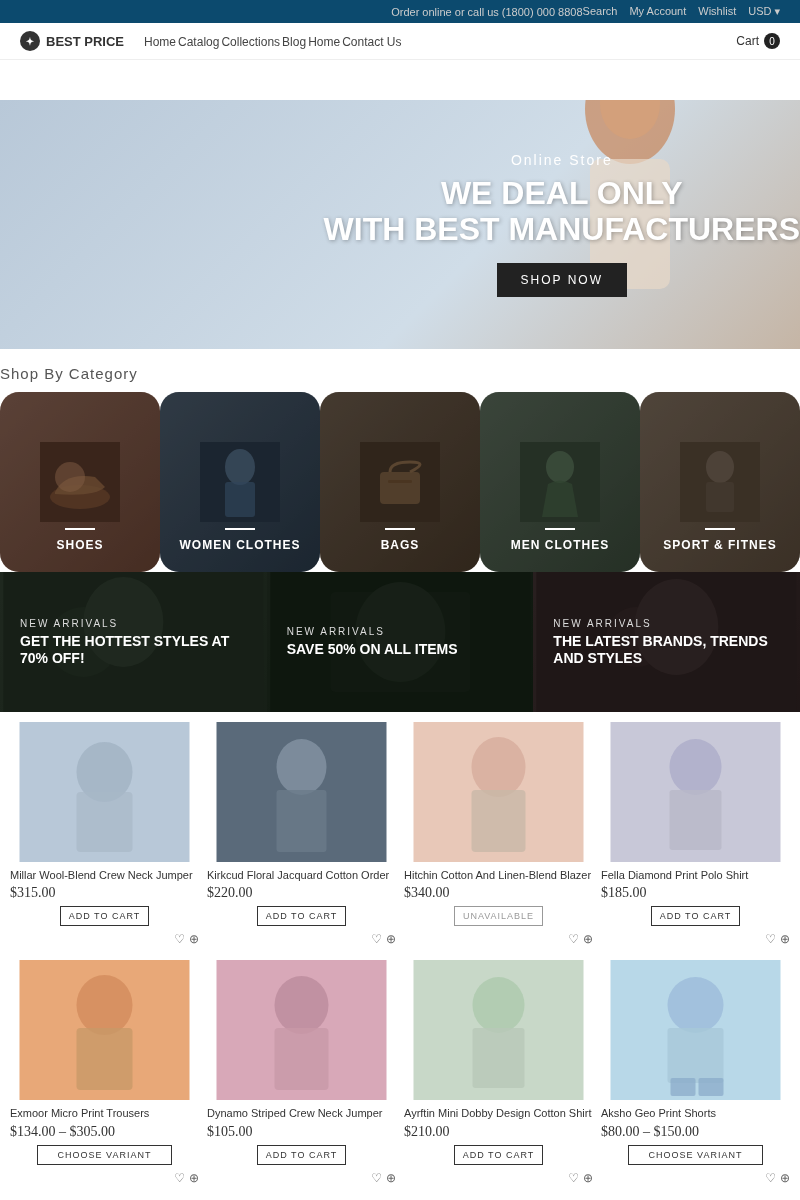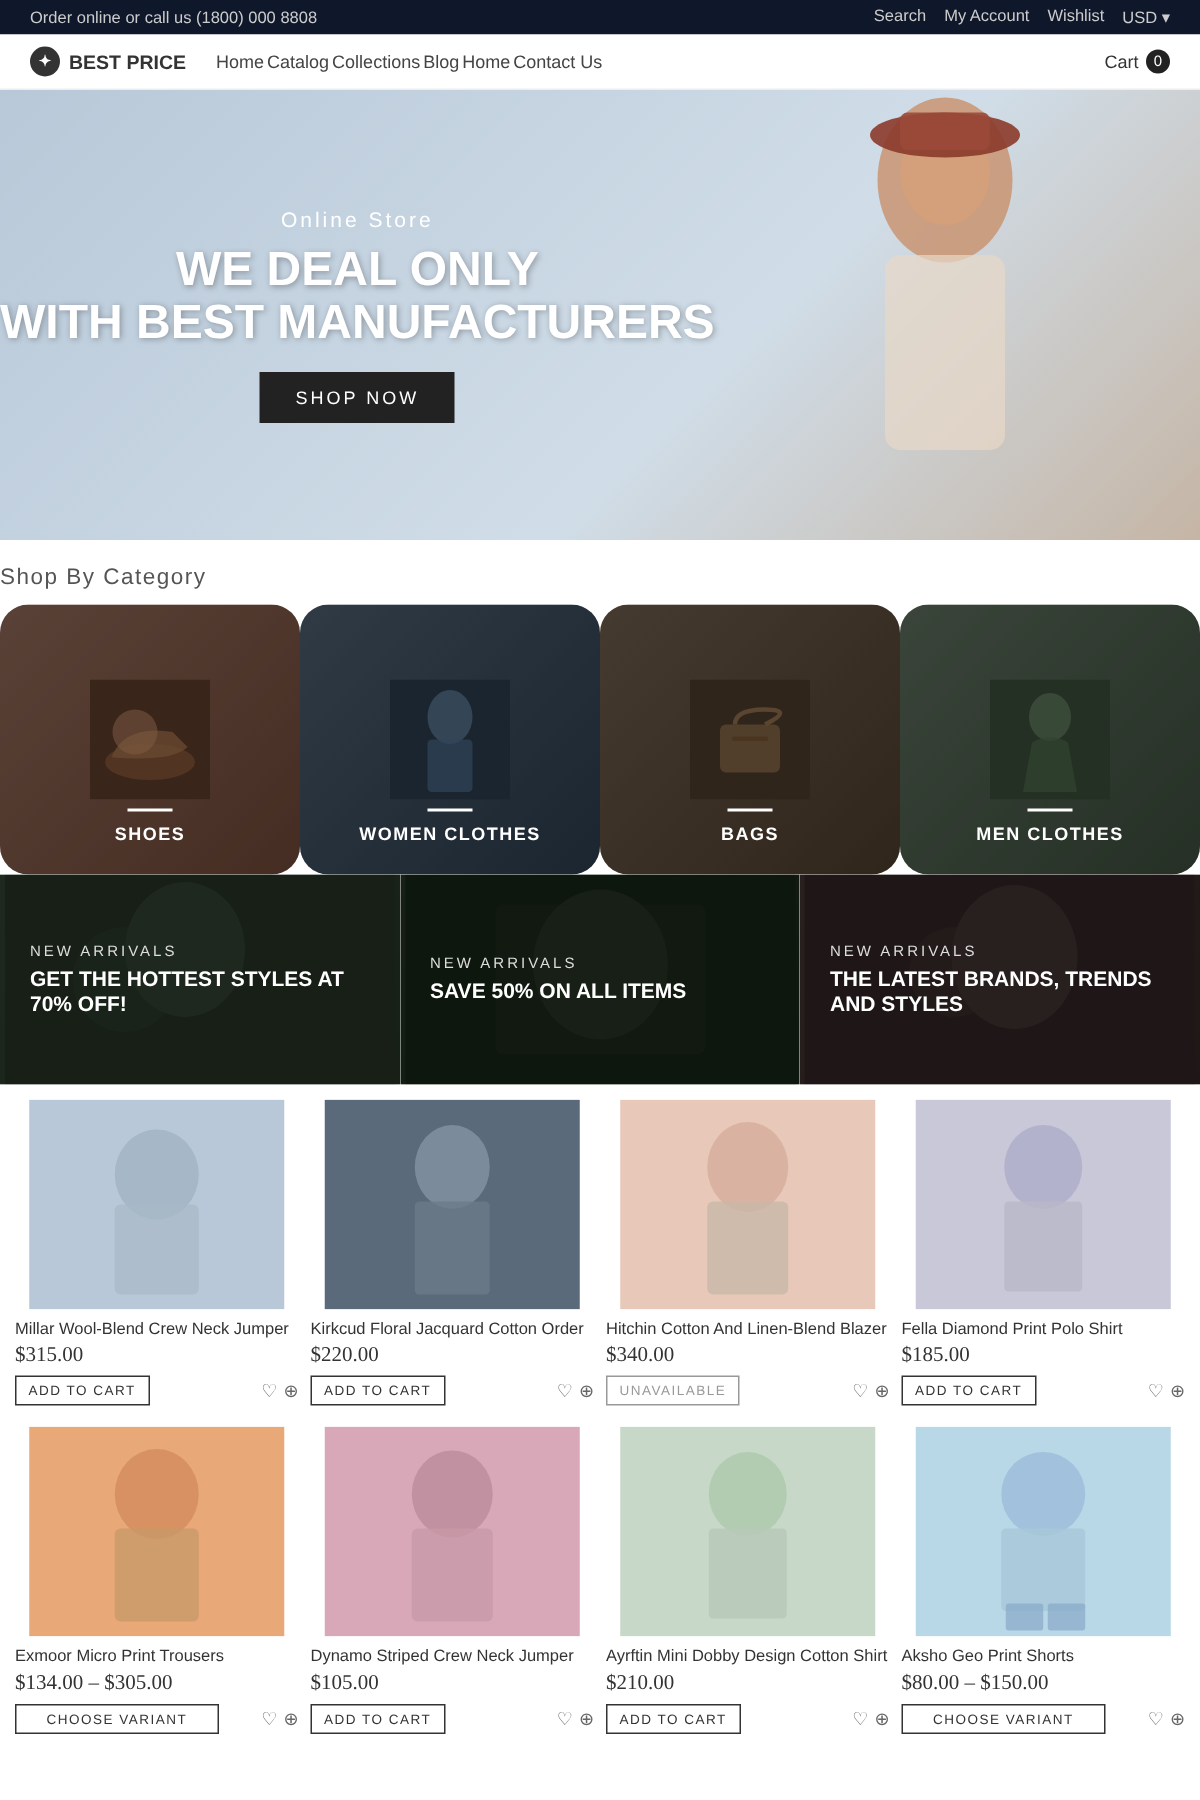--- a/index.html
+++ b/index.html
@@ -1,25 +1,25 @@
 <!DOCTYPE html>
 <html><head>
   <meta charset="utf-8">
   <style>
     * { margin: 0; padding: 0; box-sizing: border-box; }
     body { font-family: Arial, sans-serif; width: 800px; background: #fff; }
 
     
     .top-bar {
-      background: #0f172a;
+      background: #0c4a6e;
       color: #ccc;
       font-size: 11px;
       padding: 5px 20px;
       display: flex;
-      justify-content: space-between;
+      justify-content: flex-end;
       align-items: center;
     }
     .top-bar-links { display: flex; gap: 12px; }
     .top-bar-links span { cursor: pointer; color: #ccc; }
 
     
     .nav {
       background: #fff;
       border-bottom: 1px solid #eee;
       padding: 8px 20px;
@@ -74,26 +74,27 @@
       height: 16px;
       display: flex;
       align-items: center;
       justify-content: center;
       font-size: 10px;
     }
 
     
     .hero {
       position: relative;
-      height: 300px;
+      height: 249px;
       background: linear-gradient(135deg, #b8c8d8 0%, #d0dde8 60%, #c5b5a5 100%);
       display: flex;
       align-items: center;
-      justify-content: flex-start;
+      justify-content: flex-end;
       overflow: hidden;
+      margin-top: 40px;
     }
     .hero-content {
       text-align: center;
       color: #fff;
       z-index: 2;
       position: relative;
     }
     .hero-content .subtitle {
       font-size: 14px;
       letter-spacing: 2px;
@@ -264,20 +265,21 @@
     .product-price {
       font-size: 14px;
       color: #333;
       margin-bottom: 5px;
       font-family: Liberation Serif, serif;
     }
     .product-actions {
       display: flex;
       align-items: center;
       gap: 6px;
+      flex-direction: column;
     }
     .add-to-cart-btn {
       background: none;
       border: 1px solid #333;
       color: #333;
       font-size: 9px;
       padding: 4px 8px;
       text-transform: uppercase;
       cursor: pointer;
       letter-spacing: 1px;
@@ -427,20 +429,33 @@
         <ellipse cx="40" cy="25" rx="14" ry="16" fill="#6a8a6a" opacity="0.6"></ellipse>
         <path d="M22,75 L28,42 Q40,35 52,42 L58,75 Z" fill="#4a6a4a" opacity="0.7"></path>
       </svg>
     </div>
     <div class="cat-overlay">
       <div class="cat-line"></div>
       <div class="cat-label">MEN CLOTHES</div>
     </div>
   </div>
 
+  <div class="cat-item">
+    <div class="cat-bg cat-sport">
+      <svg width="80" height="80" viewBox="0 0 80 80">
+        <rect width="80" height="80" fill="#5a4a3a"></rect>
+        <ellipse cx="40" cy="25" rx="14" ry="16" fill="#8a7a6a" opacity="0.6"></ellipse>
+        <rect x="26" y="40" width="28" height="30" rx="3" fill="#6a5a4a" opacity="0.7"></rect>
+      </svg>
+    </div>
+    <div class="cat-overlay">
+      <div class="cat-line"></div>
+      <div class="cat-label">SPORT &amp; FITNES</div>
+    </div>
+  </div>
 </div>
 
 <div class="promo-grid">
   <div class="promo-item">
     <div class="promo-bg promo-bg-1" style="width:100%;height:100%;position:relative;overflow:hidden">
       <svg width="100%" height="100%" viewBox="0 0 260 140">
         <rect width="260" height="140" fill="#2a3a2a"></rect>
         <ellipse cx="120" cy="50" rx="40" ry="45" fill="#4a5a4a" opacity="0.5"></ellipse>
         <circle cx="80" cy="70" r="35" fill="#3a4a3a" opacity="0.4"></circle>
       </svg>

